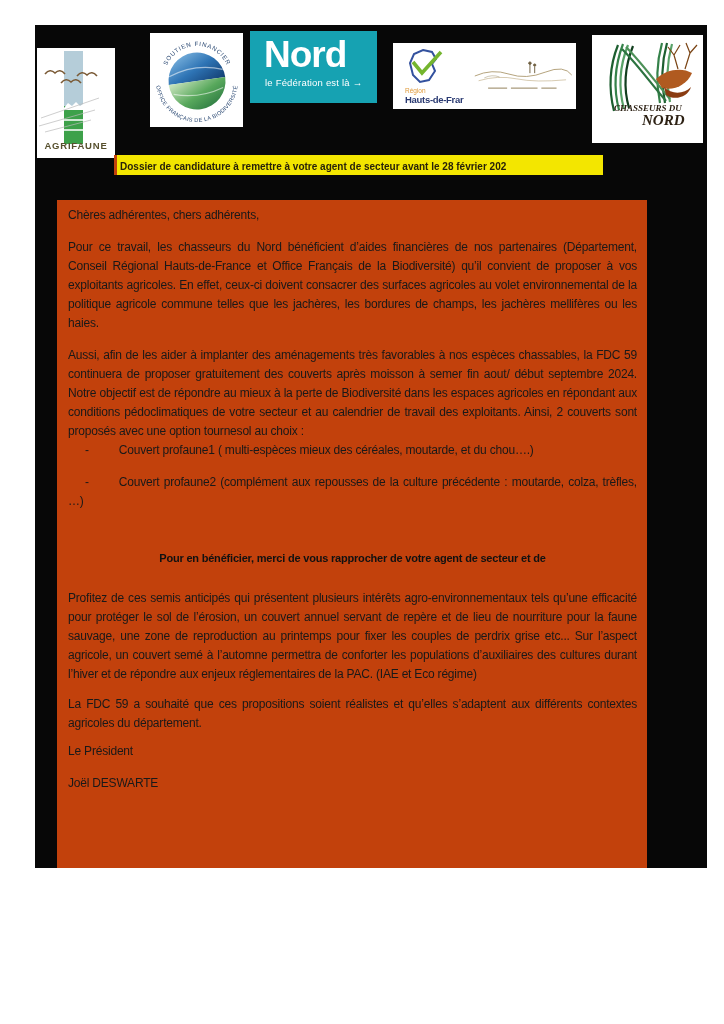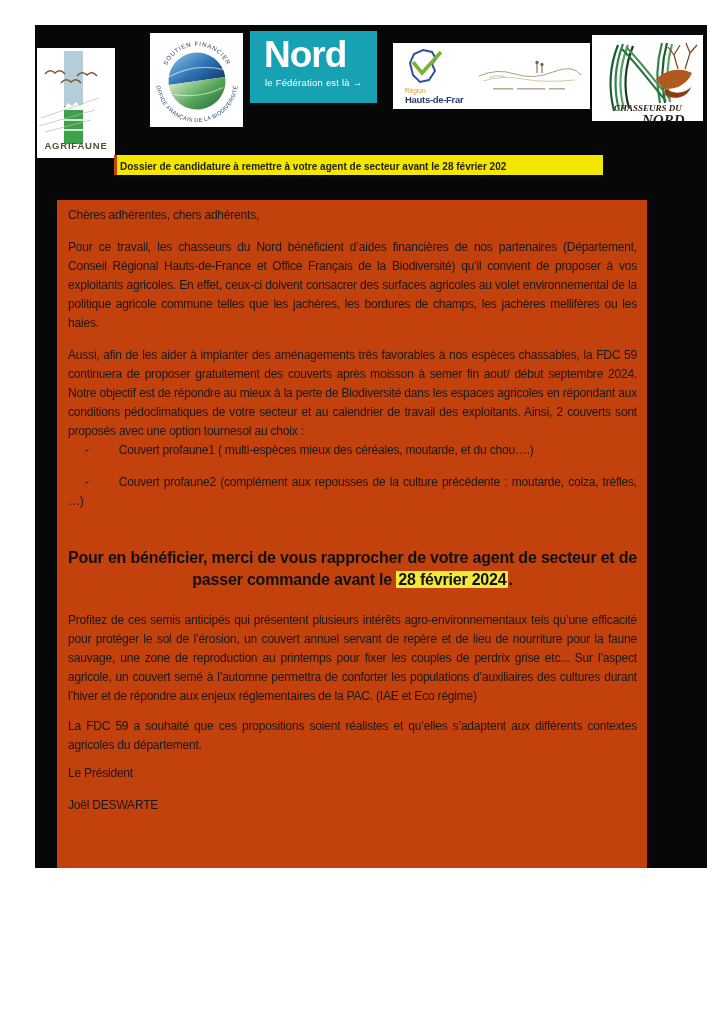--- a/index.html
+++ b/index.html
@@ -8,41 +8,41 @@
     font-family:"Liberation Sans",sans-serif;overflow:hidden;
   }
   .abs{position:absolute;}
   #frame{left:35px;top:25px;width:672px;height:843px;background:#070707;}
   .logo-box{background:#ffffff;overflow:hidden;}
   #logo-agrifaune{left:37px;top:48px;width:78px;height:110px;}
   #logo-ofb{left:150px;top:33px;width:93px;height:94px;}
   #logo-nord{left:250px;top:31px;width:127px;height:72px;background:#16a2b2;color:#fff;}
   .nord-word{font-size:37px;font-weight:bold;line-height:1;padding:5px 0 0 14px;letter-spacing:-1px;}
   .nord-tag{font-size:9.5px;padding:4px 0 0 15px;letter-spacing:.2px;}
-  #logo-partners{left:393px;top:43px;width:197px;height:66px;display:flex;align-items:center;}
+  #logo-partners{left:393px;top:43px;width:183px;height:66px;display:flex;align-items:center;}
   .hdf-block{width:72px;padding-left:10px;}
   .hdf-region{font-size:6.5px;color:#e09a3a;margin:-2px 0 0 2px;}
   .hdf-name{font-size:9.5px;font-weight:bold;color:#2a3a72;letter-spacing:-.3px;margin-left:2px;white-space:nowrap;}
-  #logo-chasseurs{left:592px;top:35px;width:111px;height:86px;}
+  #logo-chasseurs{left:592px;top:35px;width:111px;height:108px;}
   #titlebar{
     left:114px;top:155px;width:489px;height:20px;background:#f3e600;
     border-left:3px solid #c2410c;box-sizing:border-box;padding-left:3px;
     color:#282209;font-weight:bold;font-size:10px;line-height:24px;
     white-space:nowrap;overflow:hidden;
   }
   #letter{
     left:57px;top:200px;width:590px;height:668px;background:#c2410c;
     box-sizing:border-box;padding:6px 10px 0 11px;overflow:hidden;
     color:#191919;font-size:12px;line-height:19px;letter-spacing:-0.2px;
   }
   #letter p{margin:0 0 13px;text-align:justify;}
   p.salutation{text-align:left;margin-bottom:12px;}
   .bullets p{margin:0;text-align:left;text-indent:17px;}
   .dash-gap{display:inline-block;width:30px;}
-  .cta{margin:36px 0 20px;text-align:center;font-weight:bold;font-size:16px;line-height:22px;color:#111;}
+  .cta{margin:36px 0 20px;text-align:center;font-weight:bold;font-size:11px;line-height:22px;color:#111;}
   .cta div{white-space:nowrap;}
   .hl{background:#f3e83e;padding:0 2px;}
   .signoff-role{text-align:right;margin:0 0 12px;}
   .signoff-name{text-align:right;margin:0;}
 </style>
 </head>
 <body>
 
 <div id="frame" class="abs"></div>
 
@@ -161,19 +161,18 @@
   <div class="bullets">
     <p>
       <span>-</span><span class="dash-gap"></span><span>Couvert profaune1   ( multi-espèces mieux des céréales, moutarde, et du chou….)</span>
     </p>
     <p>
       <span>-</span><span class="dash-gap"></span><span>Couvert profaune2 (complément aux repousses de la culture précédente : moutarde, colza, trèfles, …)</span>
     </p>
   </div>
   <div class="cta">
     <div>Pour en bénéficier, merci de vous rapprocher de votre agent de secteur et de</div>
-    <div><span>passer commande avant le </span><span class="hl">28 février 2024</span><span>.</span></div>
   </div>
   <p style="margin-bottom:11px">Profitez de ces semis anticipés qui présentent plusieurs intérêts agro-environnementaux tels qu’une efficacité pour protéger le sol de l’érosion, un couvert annuel servant de repère et de lieu de nourriture pour la faune sauvage, une zone de reproduction au printemps pour fixer les couples de perdrix grise etc... Sur l’aspect agricole, un couvert semé à l’automne permettra de conforter les populations d’auxiliaires des cultures durant l’hiver et de répondre aux enjeux réglementaires de la PAC. (IAE et Eco régime)</p>
   <p style="margin-bottom:9px">La FDC 59 a souhaité que ces propositions soient réalistes et qu’elles s’adaptent aux différents contextes agricoles du département.</p>
   <p class="signoff-role">Le Président</p>
   <p class="signoff-name">Joël DESWARTE</p>
 </div>
 
 </body></html>

